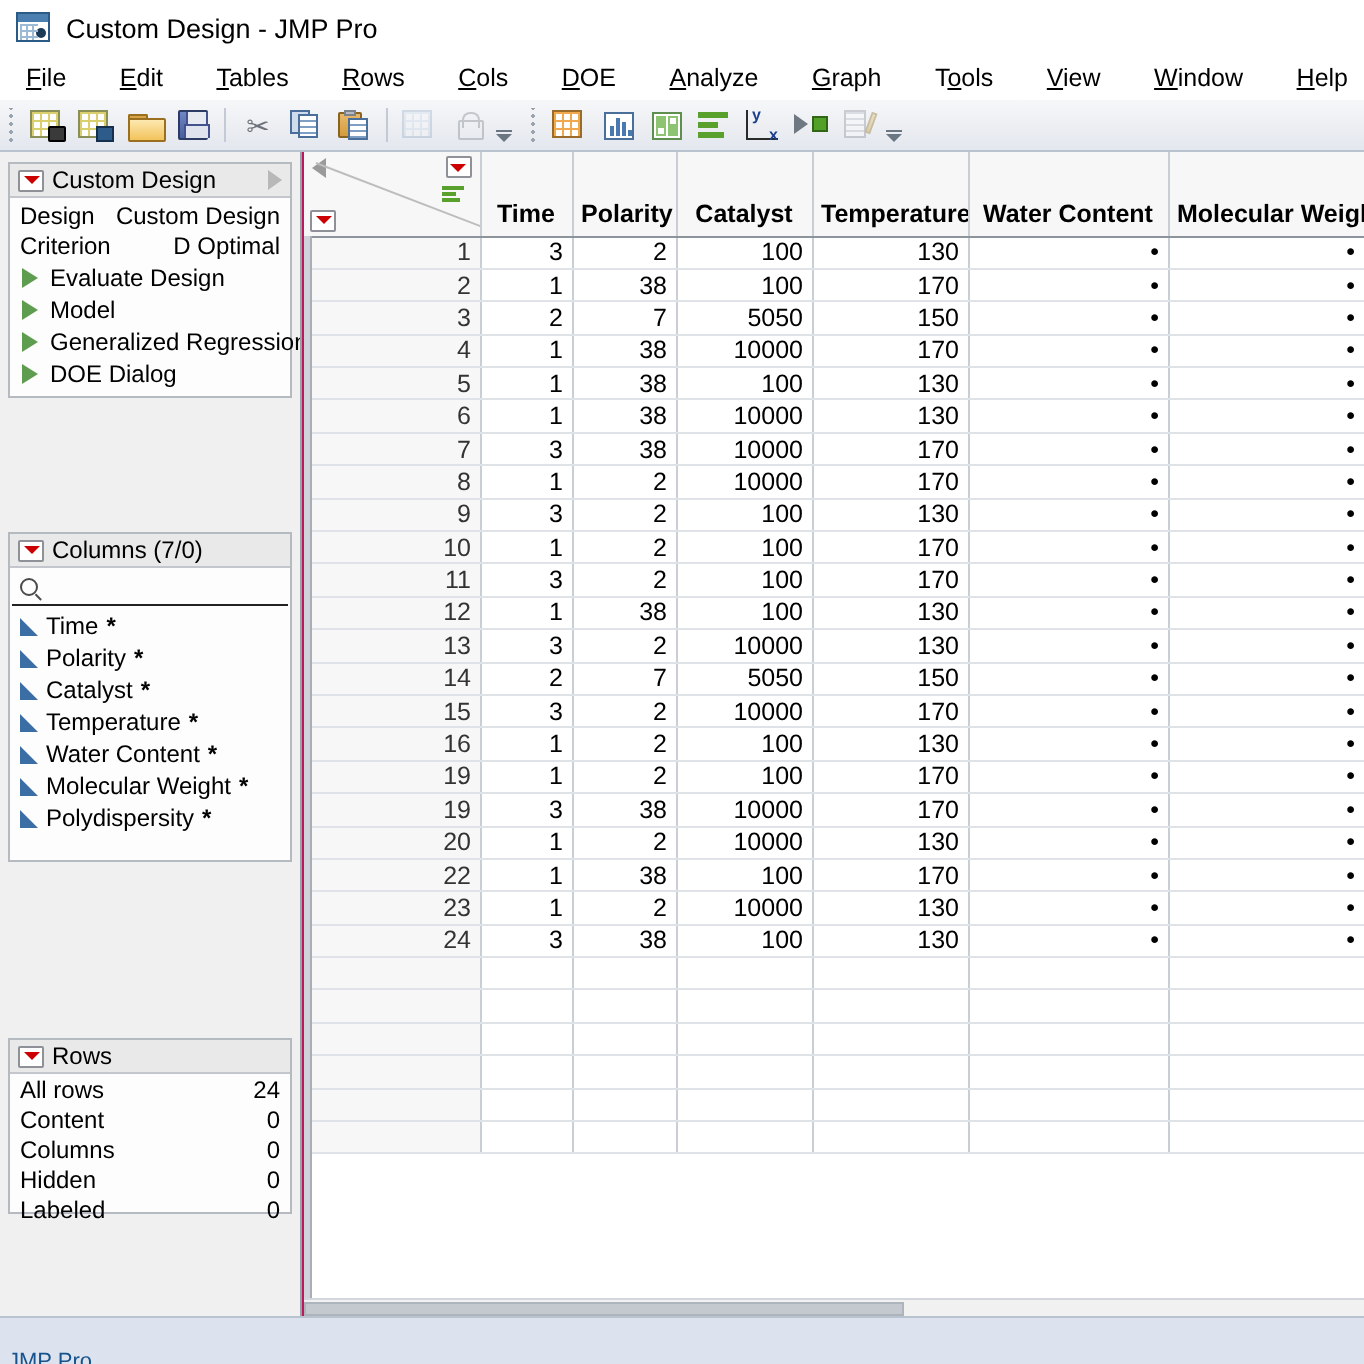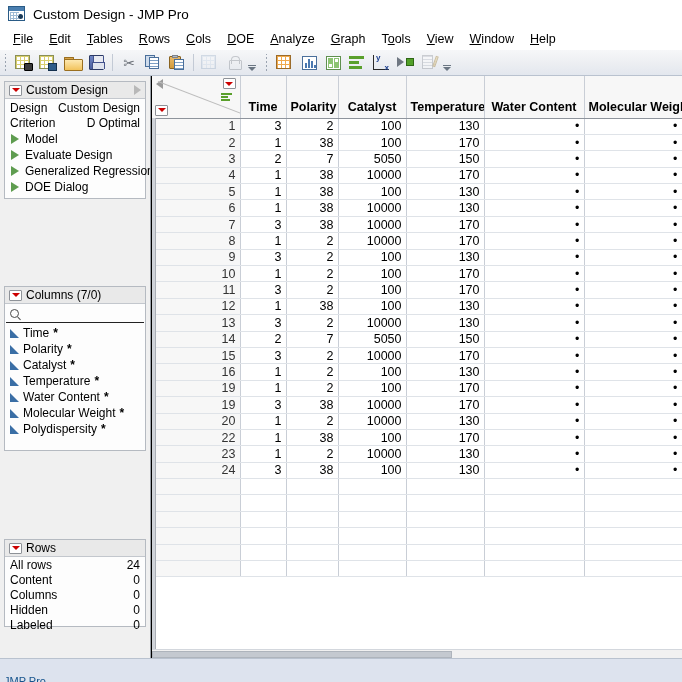--- a/index.html
+++ b/index.html
@@ -6,21 +6,21 @@
   html, body {
     margin: 0; padding: 0;
     width: 682px; height: 682px;
     overflow: hidden;
     font-family: "Liberation Sans", sans-serif;
     background: #ffffff;
   }
   #app {
     position: relative;
     width: 682px; height: 682px;
-    background: #000000;
+    background: #be185d;
   }
 
   
   #titlebar {
     position: absolute; left: 0; top: 0; width: 682px; height: 28px;
     background: #ffffff;
     display: flex; align-items: center;
     padding-left: 8px;
   }
   #titlebar .tb-icon {
@@ -55,20 +55,21 @@
   #title-text {
     font-size: 13.5px; color: #000; white-space: nowrap;
   }
 
   
   #menubar {
     position: absolute; left: 0; top: 28px; width: 682px; height: 22px;
     background: #ffffff;
     display: flex; align-items: center;
     padding-left: 5px;
+    justify-content: space-between;
   }
   .menu-item {
     font-size: 12.5px; color: #000;
     padding: 2px 8px; white-space: nowrap; cursor: default;
   }
   .menu-item u { text-decoration: underline; }
 
   
   #toolbar {
     position: absolute; left: 0; top: 50px; width: 682px; height: 26px;
@@ -566,38 +567,38 @@
         <div class="kv-row">
           <span>Design</span>
           <span>Custom Design</span>
         </div>
         <div class="kv-row">
           <span>Criterion</span>
           <span>D Optimal</span>
         </div>
         <div class="tree-row">
           <span class="tri-green"></span>
-          <span>Model</span>
+          <span>Evaluate Design</span>
         </div>
         <div class="tree-row">
           <span class="tri-green"></span>
-          <span>Evaluate Design</span>
+          <span>Model</span>
         </div>
         <div class="tree-row">
           <span class="tri-green"></span>
           <span>Generalized Regression</span>
         </div>
         <div class="tree-row">
           <span class="tri-green"></span>
           <span>DOE Dialog</span>
         </div>
       </div>
     </div>
 
-    <div class="panel-box" style="margin-top:87px; height:165px;">
+    <div class="panel-box" style="margin-top:67px; height:165px;">
       <div class="panel-hdr">
         <span class="redcaret"></span>
         <span class="hdr-title">Columns (7/0)</span>
       </div>
       <div class="searchbar">
         <span class="mag"></span>
       </div>
       <div style="padding-top:2px;">
         <div class="col-row">
           <span class="tri-blue"></span>

